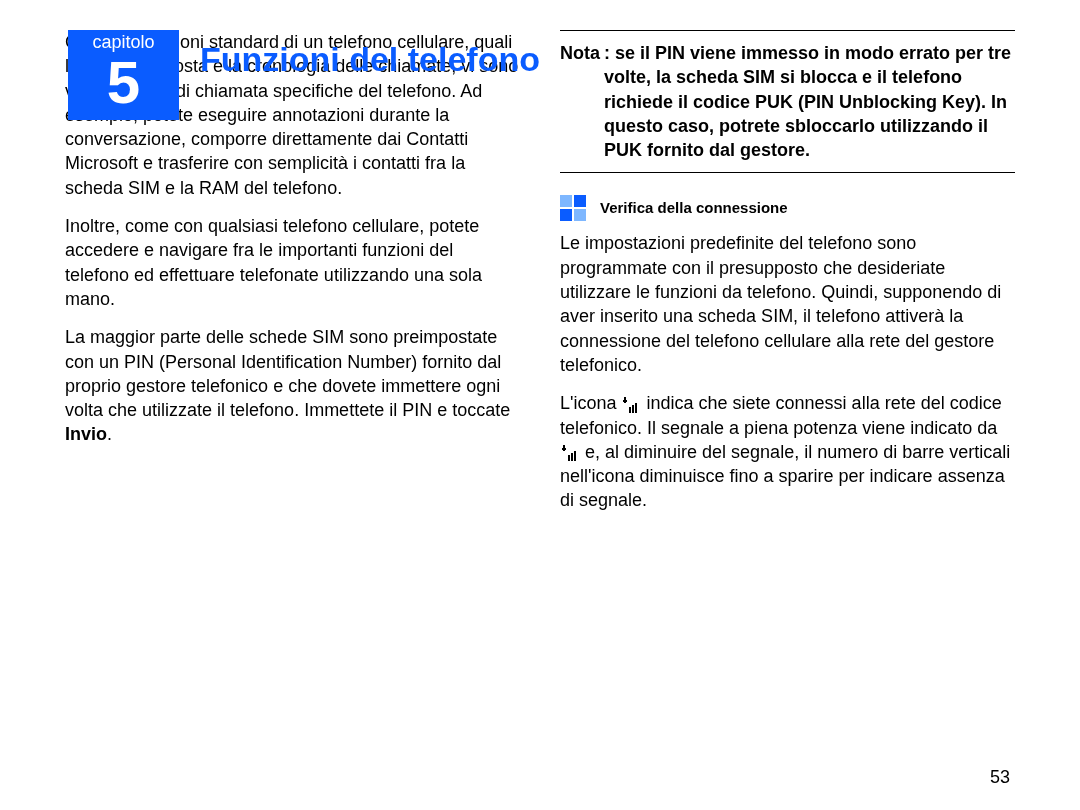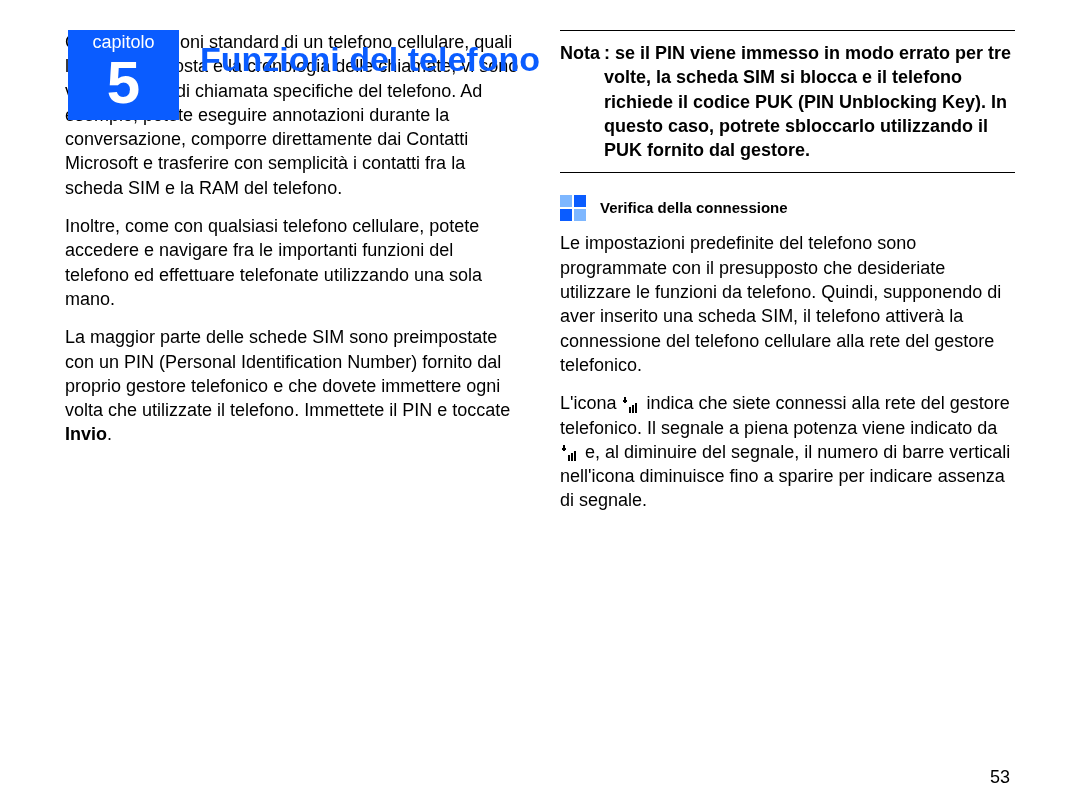--- a/index.html
+++ b/index.html
@@ -70,21 +70,21 @@
 
       <p>
         <span>L'icona </span>
         <svg class="inline-icon" width="16" height="16" viewBox="0 0 16 16">
           <rect x="1" y="0" width="2" height="6" fill="#000"></rect>
           <rect x="0" y="3" width="4" height="2" fill="#000"></rect>
           <rect x="6" y="10" width="2" height="6" fill="#000"></rect>
           <rect x="9" y="8" width="2" height="8" fill="#000"></rect>
           <rect x="12" y="6" width="2" height="10" fill="#000"></rect>
         </svg>
-        <span> indica che siete connessi alla rete del gestore telefonico. Il segnale a piena potenza viene indicato da </span>
+        <span> indica che siete connessi alla rete del codice telefonico. Il segnale a piena potenza viene indicato da </span>
         <svg class="inline-icon" width="16" height="16" viewBox="0 0 16 16">
           <rect x="1" y="0" width="2" height="6" fill="#000"></rect>
           <rect x="0" y="3" width="4" height="2" fill="#000"></rect>
           <rect x="6" y="10" width="2" height="6" fill="#000"></rect>
           <rect x="9" y="8" width="2" height="8" fill="#000"></rect>
           <rect x="12" y="6" width="2" height="10" fill="#000"></rect>
         </svg>
         <span> e, al diminuire del segnale, il numero di barre verticali nell'icona diminuisce fino a sparire per indicare assenza di segnale.</span>
       </p>
     </div>

